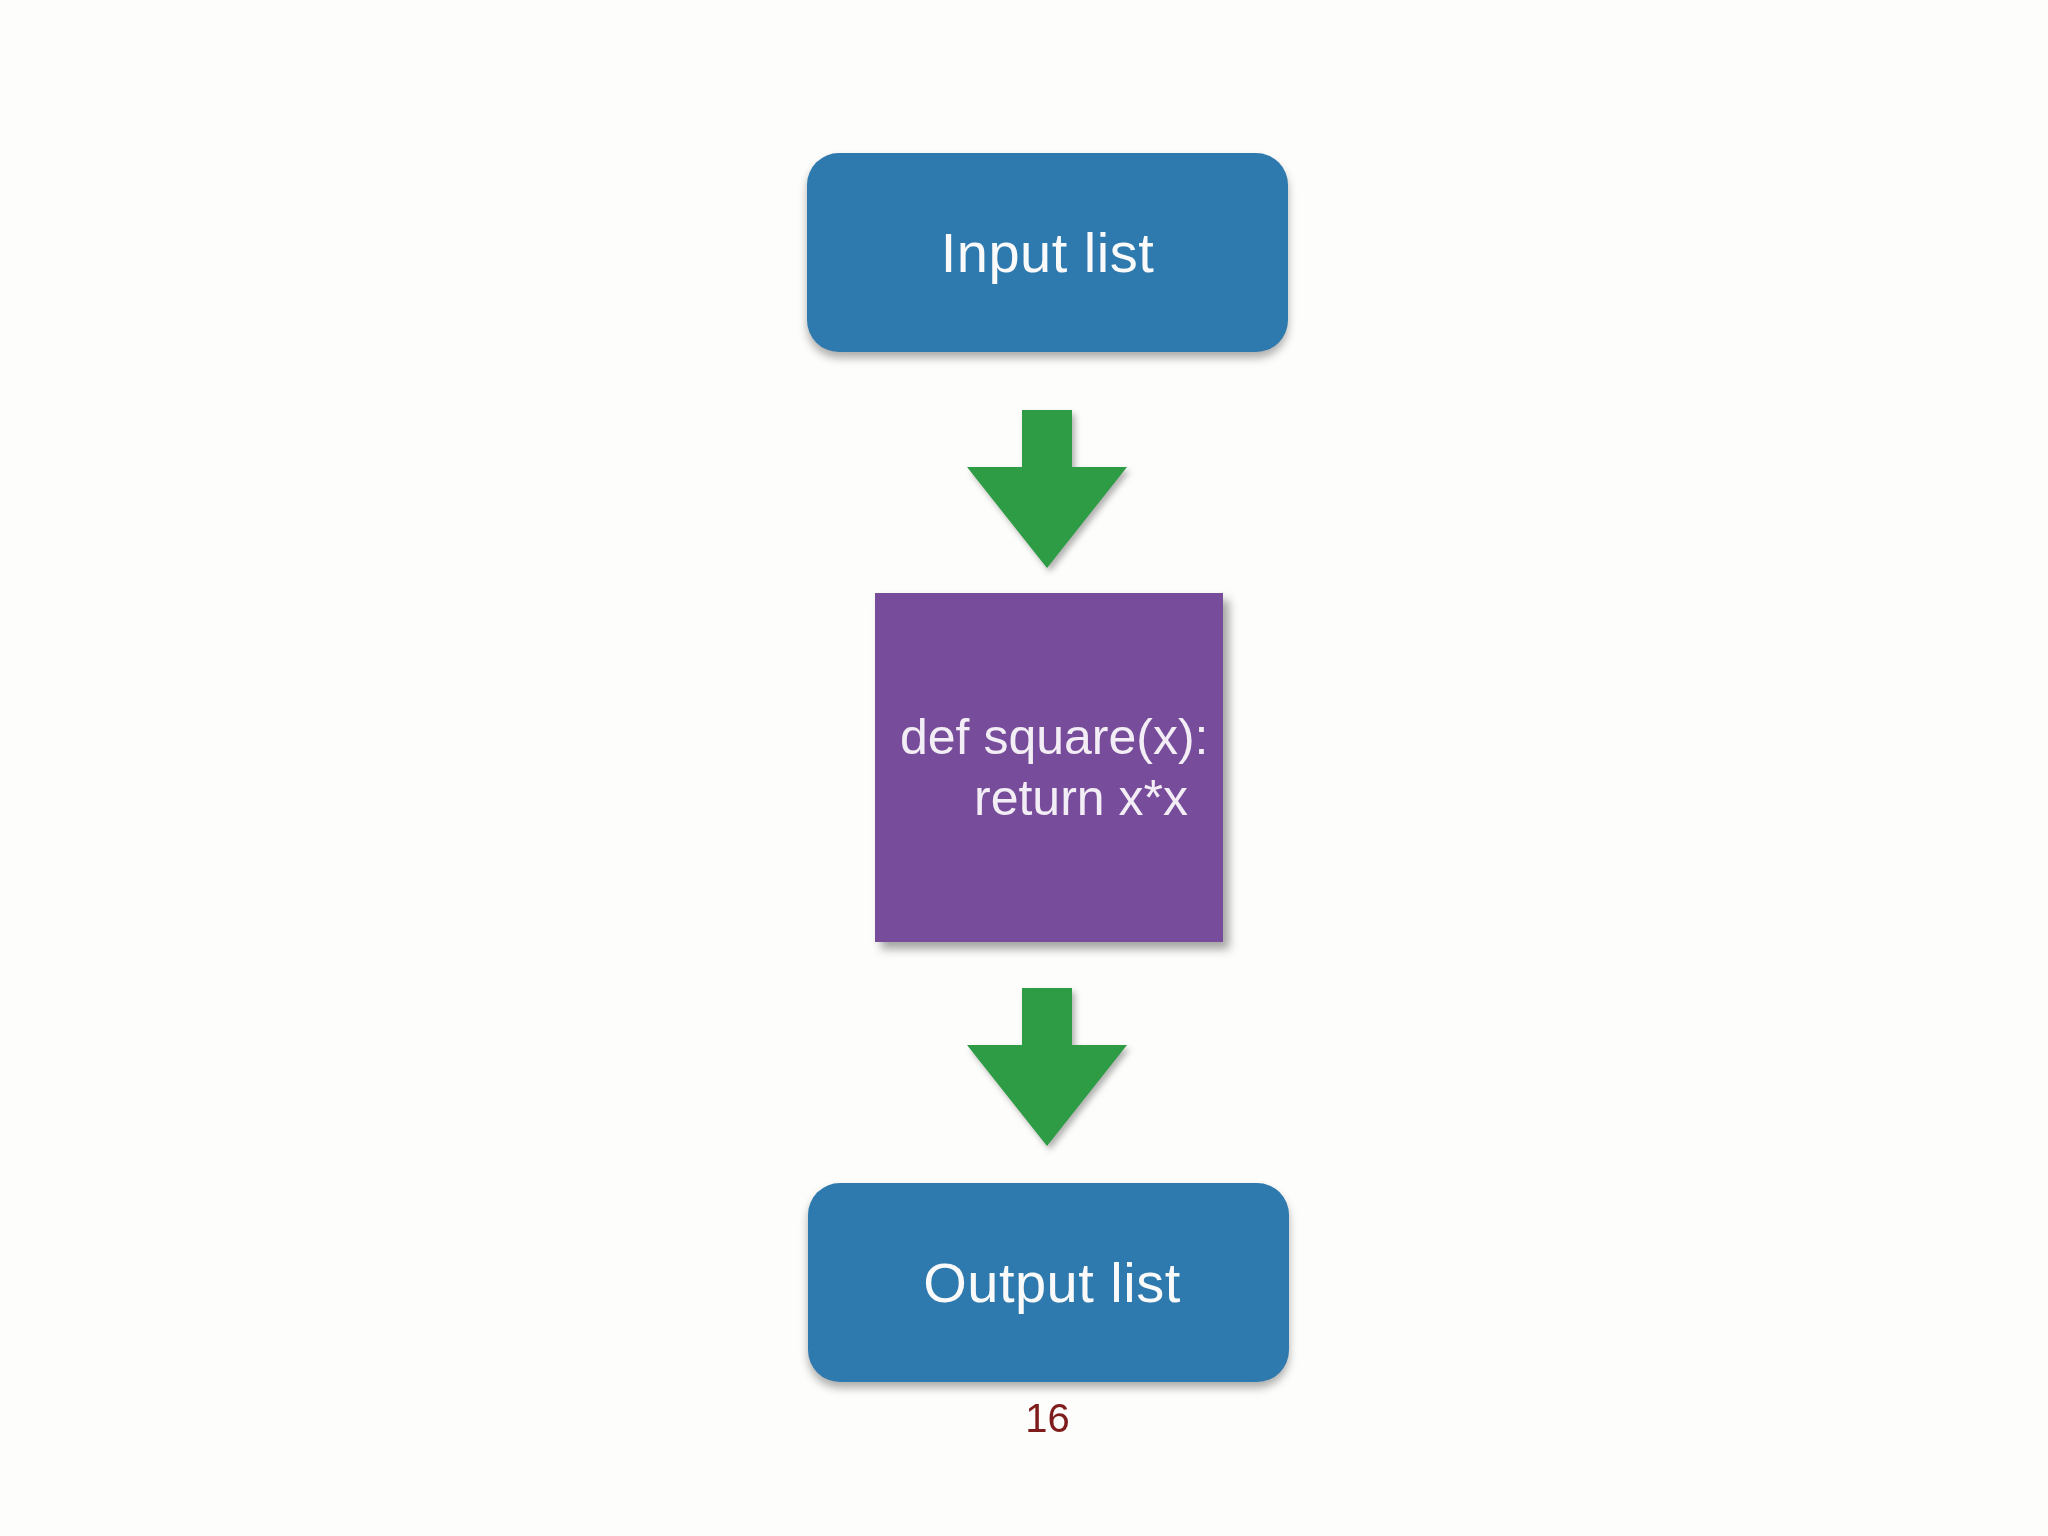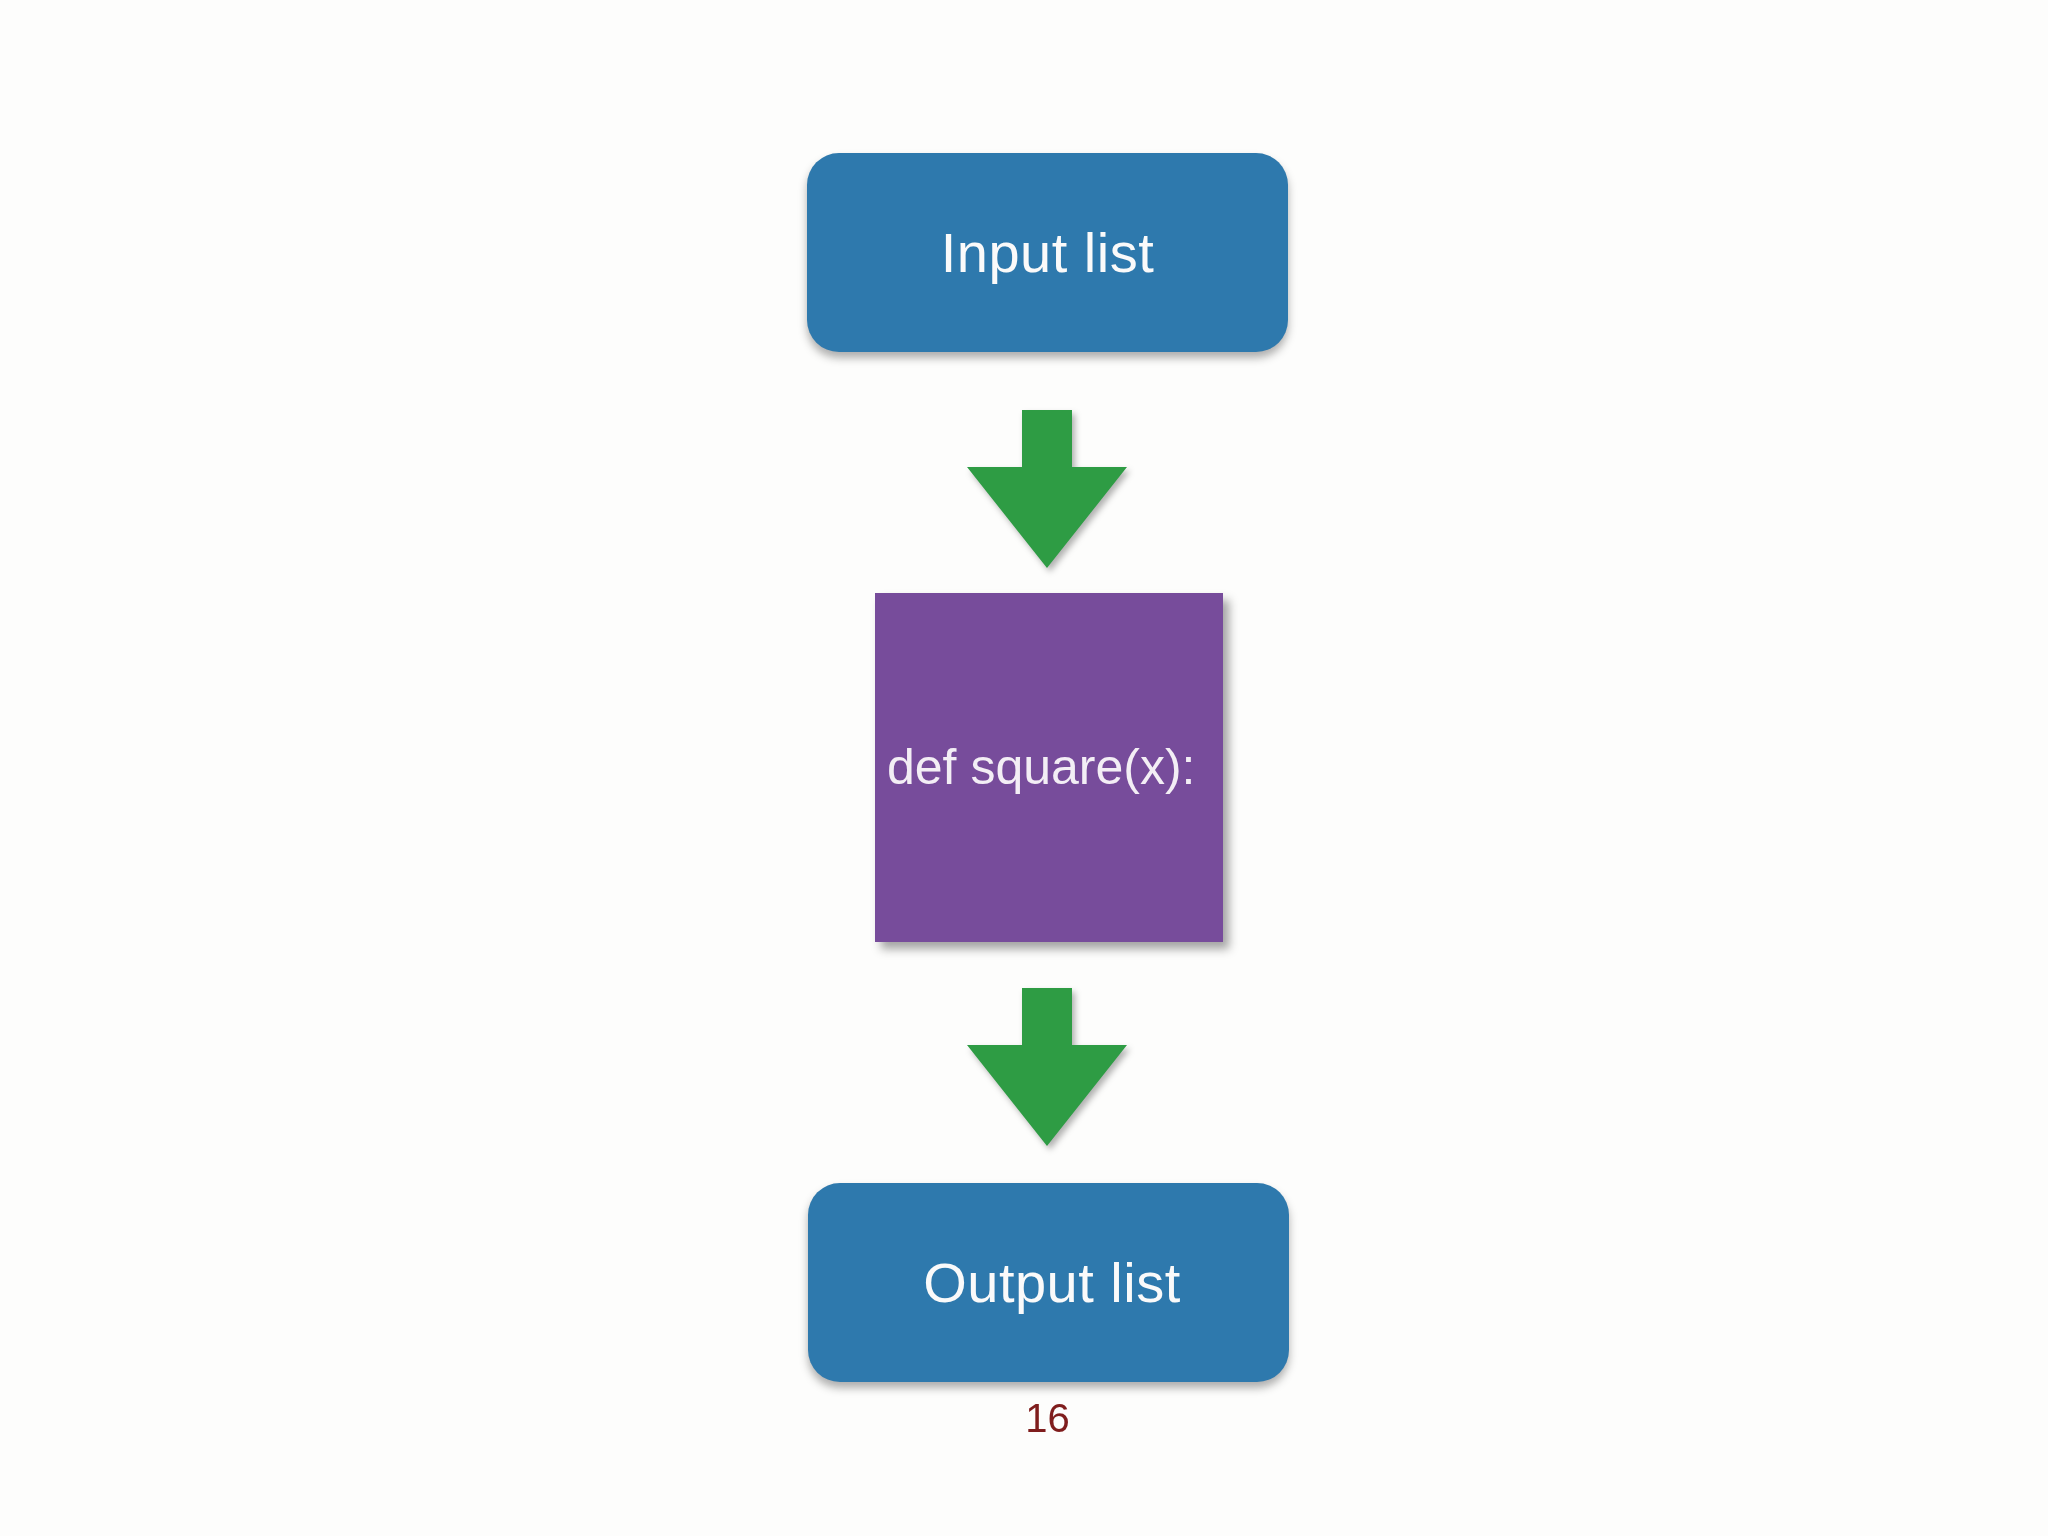--- a/index.html
+++ b/index.html
@@ -37,21 +37,21 @@
   .node-purple {
     left: 875px;
     top: 593px;
     width: 348px;
     height: 349px;
     background: #774c9b;
     color: #f3eef5;
     flex-direction: column;
     align-items: flex-start;
     justify-content: center;
-    padding-left: 12px;
+    padding-left: 25px;
     font-size: 50px;
     font-weight: 300;
     line-height: 61px;
     box-shadow: 6px 7px 9px rgba(30, 30, 30, 0.4);
     white-space: nowrap;
   }
   .code-line-2 { margin-left: 74px; }
   .arrow {
     position: absolute;
     width: 160px;
@@ -83,20 +83,21 @@
 <div class="node node-blue" id="input-node">
   <span>Input list</span>
 </div>
 
 <div class="arrow-wrap" id="arrow-1">
   <div class="arrow"></div>
 </div>
 
 <div class="node node-purple" id="function-node">
   <div class="code-line-1">def square(x):</div>
+  <div class="code-line-2">return x*x</div>
 </div>
 
 <div class="arrow-wrap" id="arrow-2">
   <div class="arrow"></div>
 </div>
 
 <div class="node node-blue" id="output-node">
   <span>Output list</span>
 </div>
 

